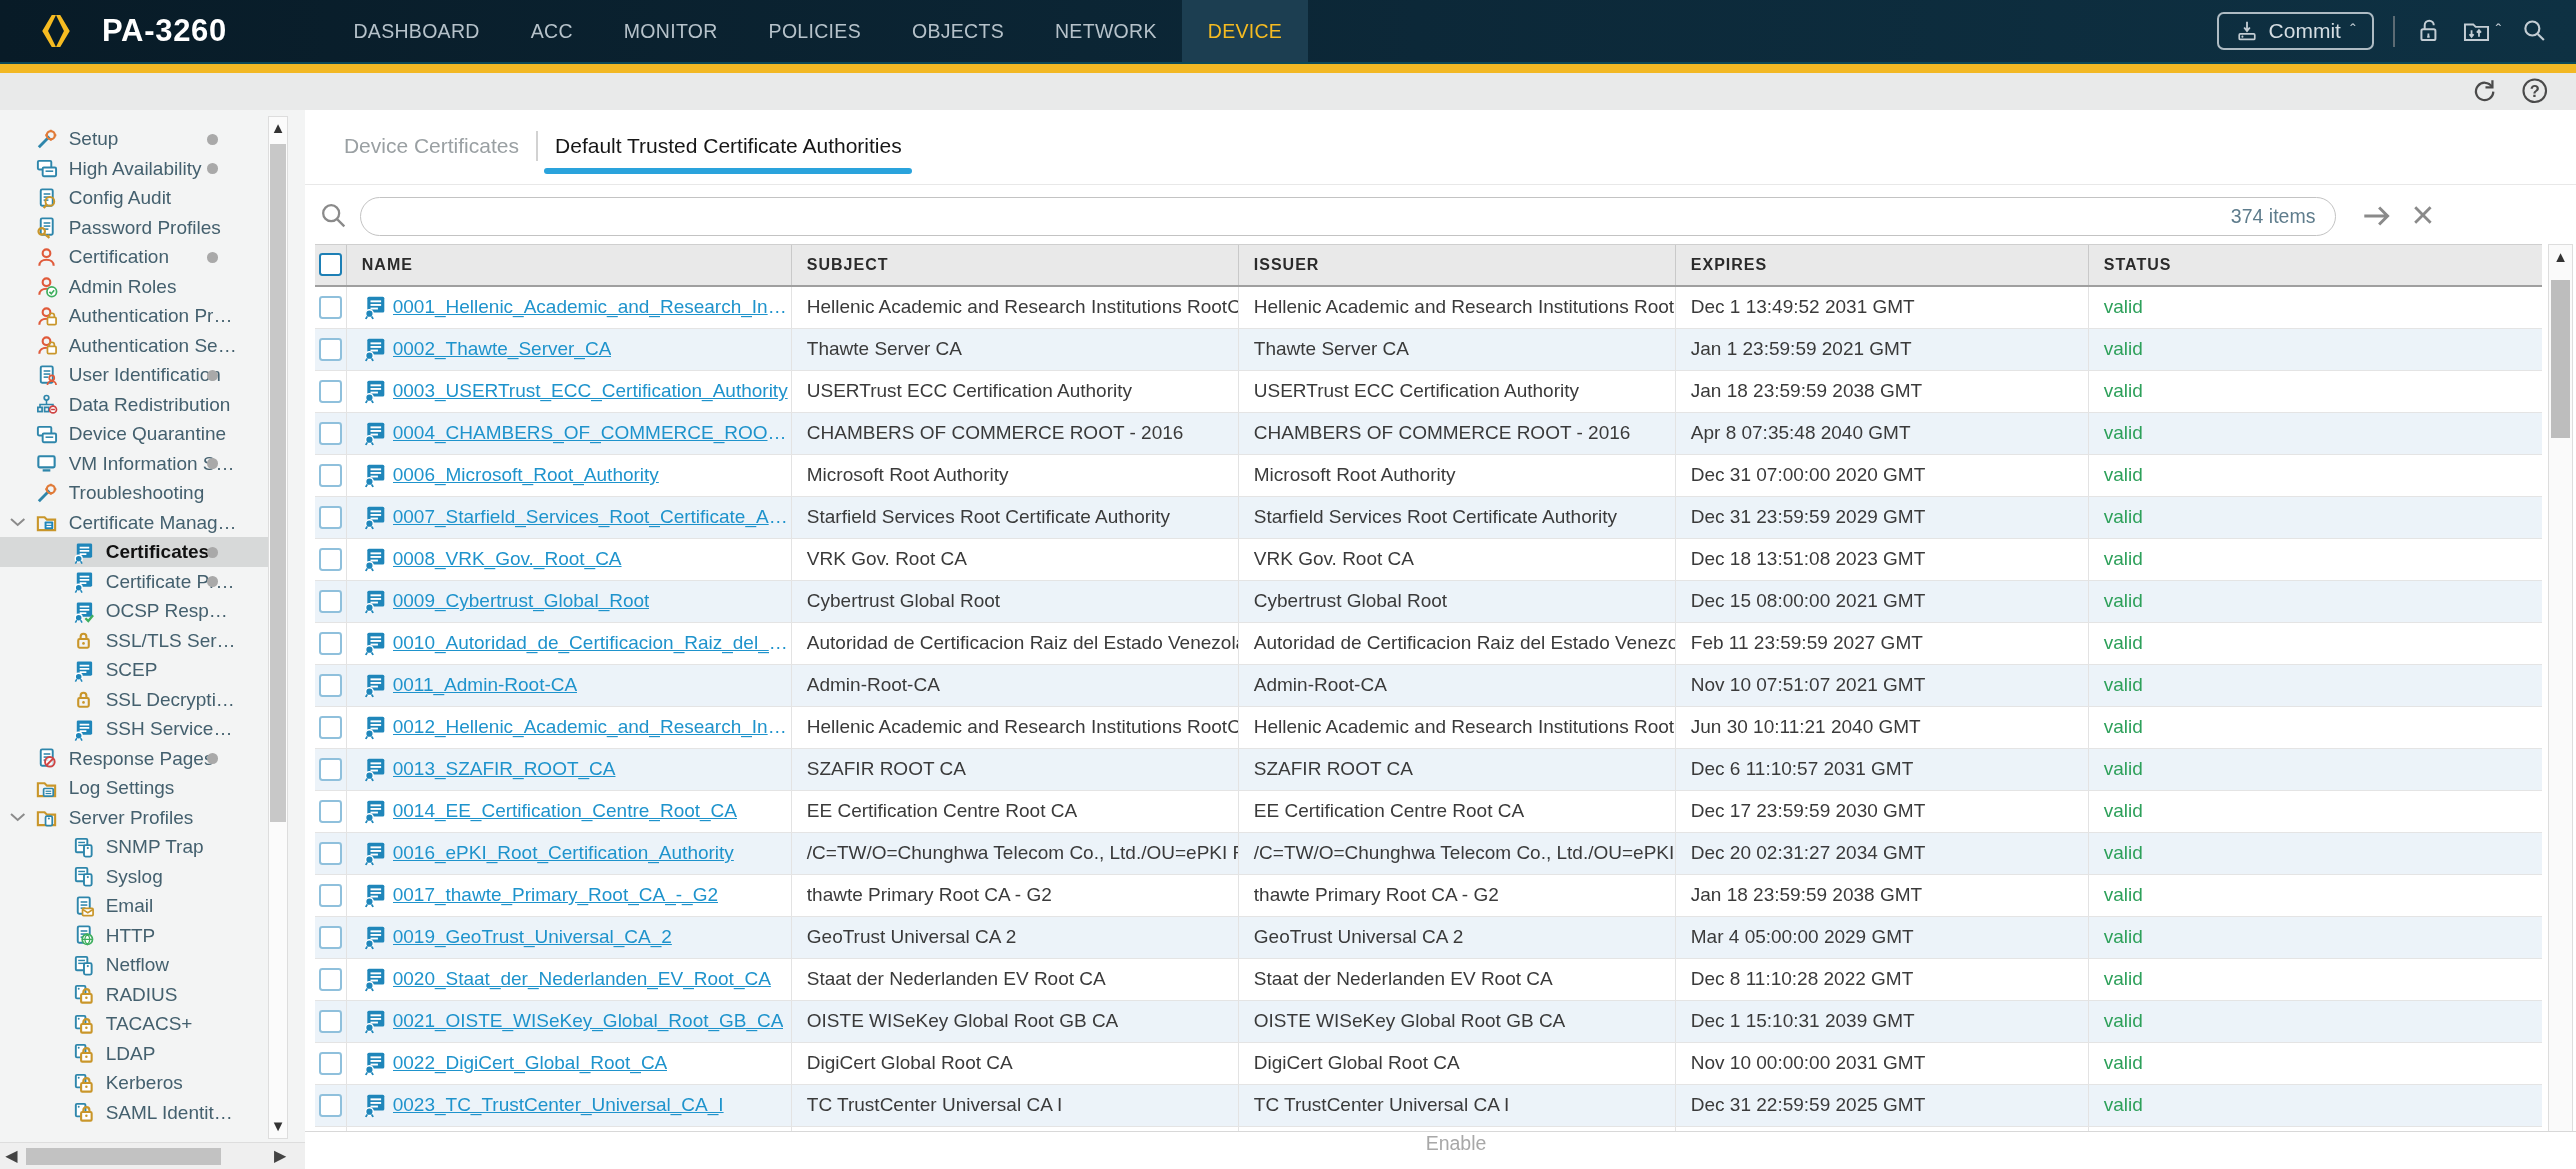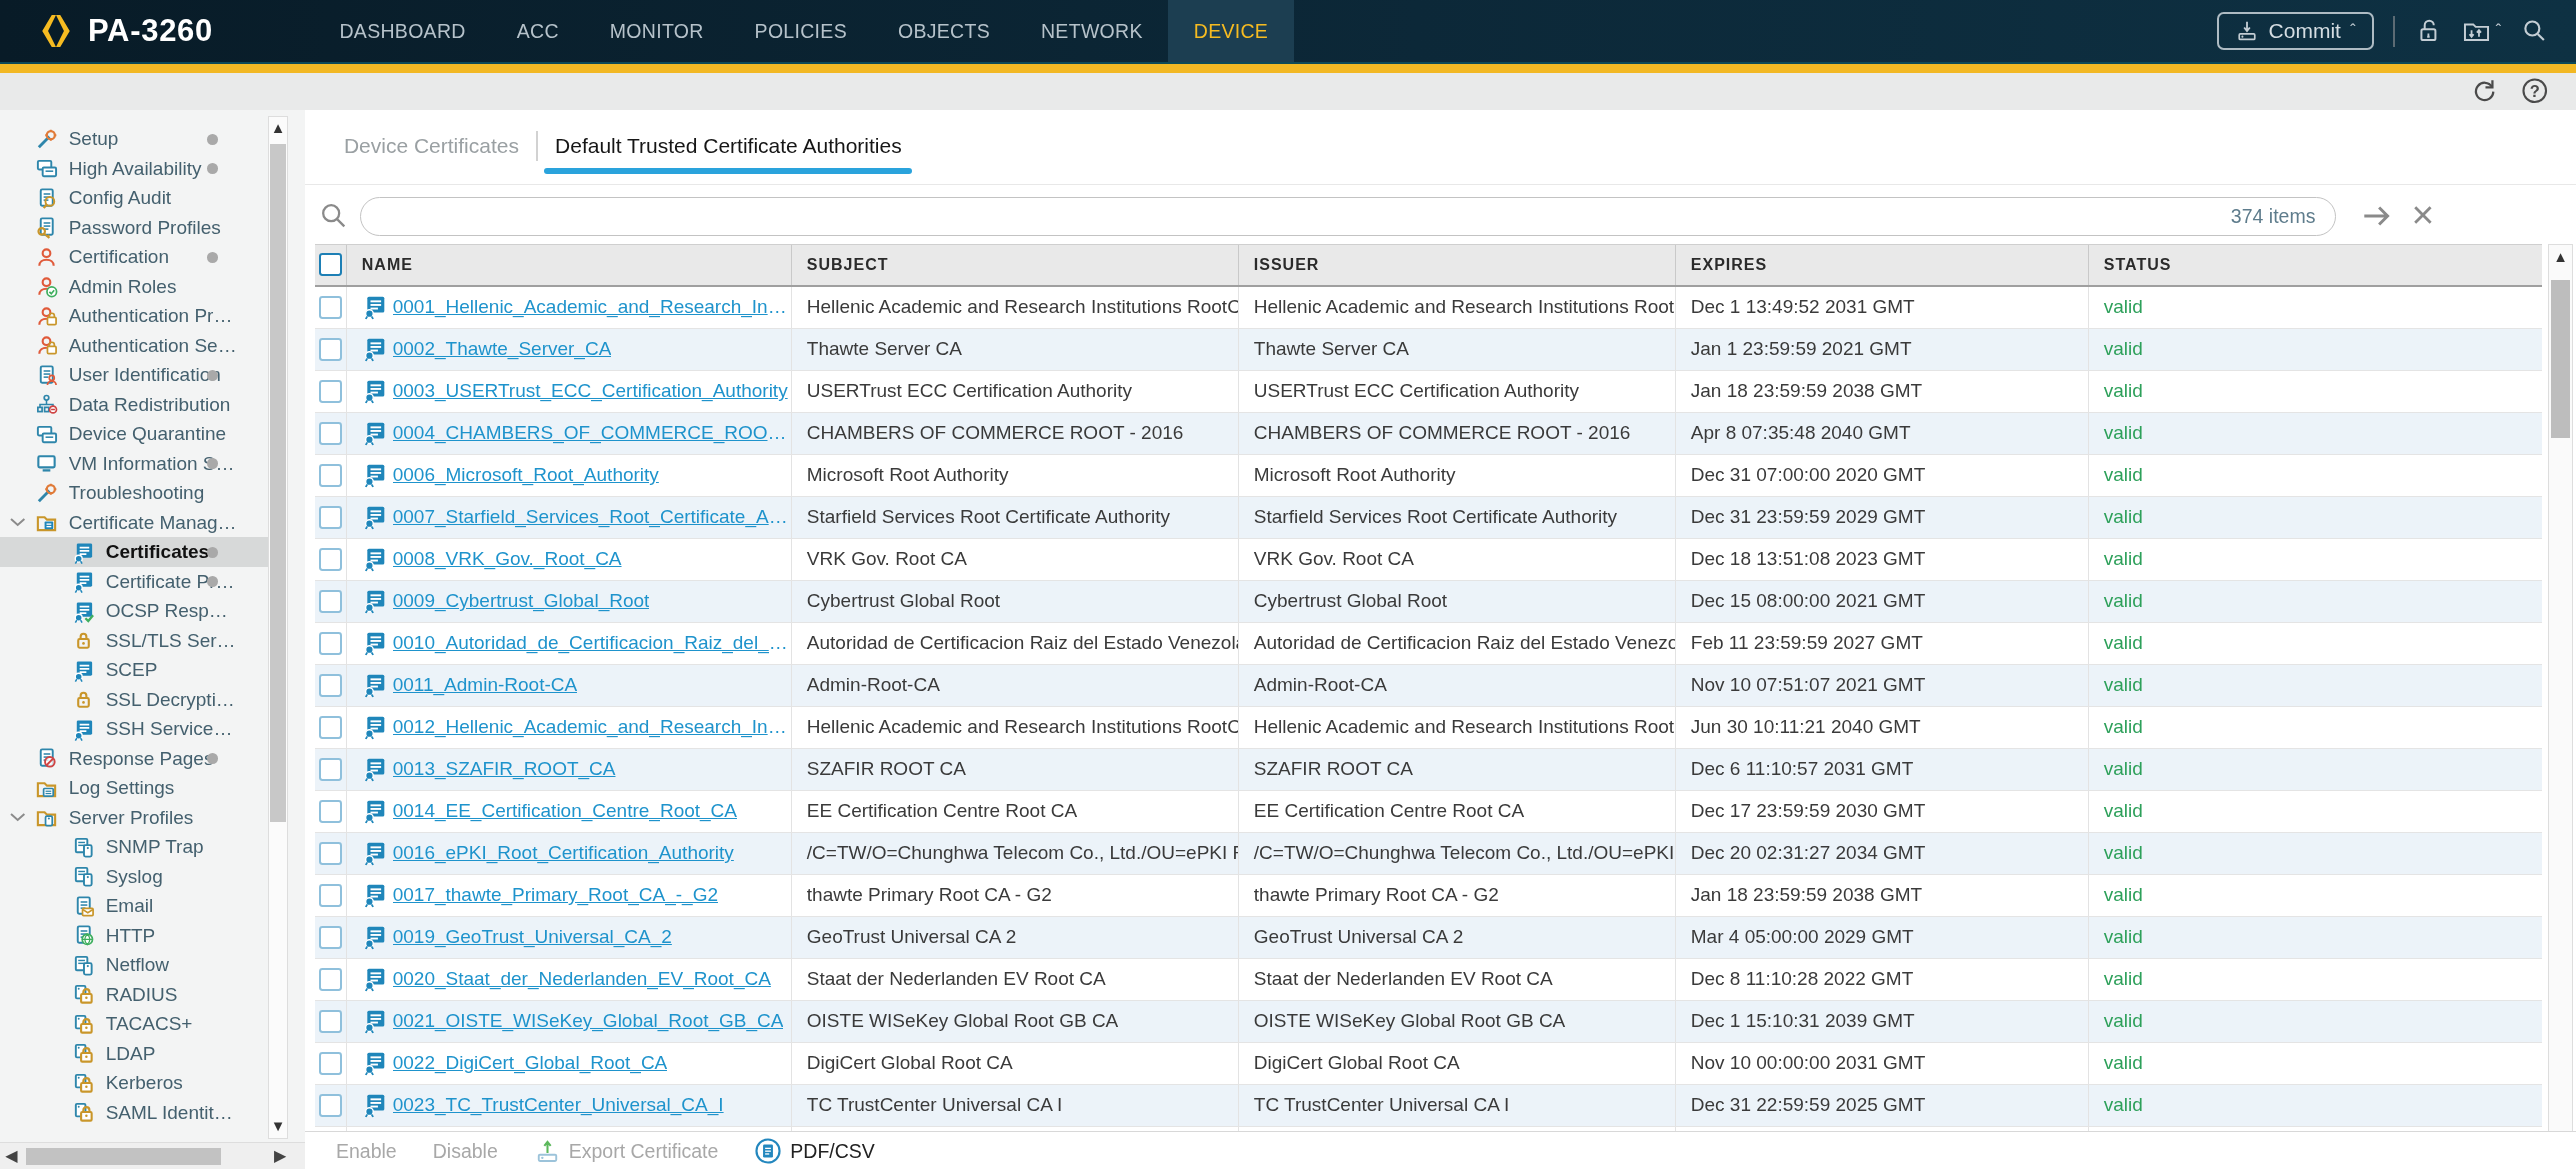--- a/index.html
+++ b/index.html
@@ -3,21 +3,21 @@
 <meta charset="utf-8">
 <style>
   html,body{margin:0;padding:0;width:2576px;height:1170px;overflow:hidden;
     font-family:"Liberation Sans","DejaVu Sans",sans-serif;background:#fff;}
   *{box-sizing:border-box;}
   #app{width:2576px;height:1170px;display:flex;flex-direction:column;}
 
   
   header{height:64px;background:linear-gradient(90deg,#081b27 0%,#0c2838 55%,#0e3143 100%);
     display:flex;align-items:stretch;border-bottom:2px solid #0e4a58;flex:0 0 auto;}
-  .logo{display:flex;align-items:center;gap:14px;margin-left:38px;}
+  .logo{display:flex;align-items:center;gap:28px;margin-left:38px;}
   .logo-text{color:#ffffff;font-size:31px;font-weight:bold;letter-spacing:0.7px;}
   #nav{display:flex;margin-left:101px;align-items:stretch;}
   .nav-item{display:flex;align-items:center;padding:0 25.5px;color:#b6c2ca;font-size:19.5px;
     letter-spacing:0.3px;cursor:pointer;}
   .nav-item.active{background:#1c3e51;color:var(--nav-active-yellow,#f6bb21);}
   .nav-right{margin-left:auto;display:flex;align-items:center;gap:19px;margin-right:28px;color:#c3cdd4;}
   .commit-btn{border:2px solid #aebbc3;border-radius:6.7px;padding:5.4px 16px;display:flex;
     align-items:center;gap:9.4px;font-size:21px;color:#d5dde2;cursor:pointer;}
   .navdiv{width:2px;height:31px;background:#5c6b74;}
   .chev-sm{font-size:16px;color:#c3cdd4;}
@@ -92,21 +92,21 @@
   .certicon{width:25.5px;height:25.5px;margin-right:5.4px;flex:0 0 auto;}
   .name-link{color:var(--link-blue,#1e93cc);text-decoration:underline;cursor:pointer;
     overflow:hidden;text-overflow:ellipsis;}
   .td-status{color:var(--valid-green,#2da05a);}
 
   .tbl-vsb{position:absolute;right:2.7px;top:134px;width:25.5px;height:891px;background:#fafafa;
     border:0.7px solid #ddd;}
   .tbl-vsb .thumb{position:absolute;left:2px;right:2px;top:35px;height:158px;background:#bdbdbd;}
 
   .footer{position:absolute;left:0;right:0;bottom:0;height:39px;border-top:1.3px solid #d8d8d8;
-    background:#fff;display:flex;align-items:center;padding-left:31px;gap:36px;}
+    background:#fff;display:flex;align-items:center;padding-left:31px;gap:36px;flex-direction:column;}
   .action{display:flex;align-items:center;gap:8px;font-size:19.5px;color:#222;cursor:pointer;}
   .action.disabled{color:#a8a8a8;}
 </style>
 </head>
 <body>
 
 <svg width="0" height="0" style="position:absolute">
   <defs>
     <symbol id="i-cert" viewBox="0 0 24 24">
         <rect x="5" y="2.5" width="16" height="15" rx="1.5" fill="#1f86ba"></rect>

